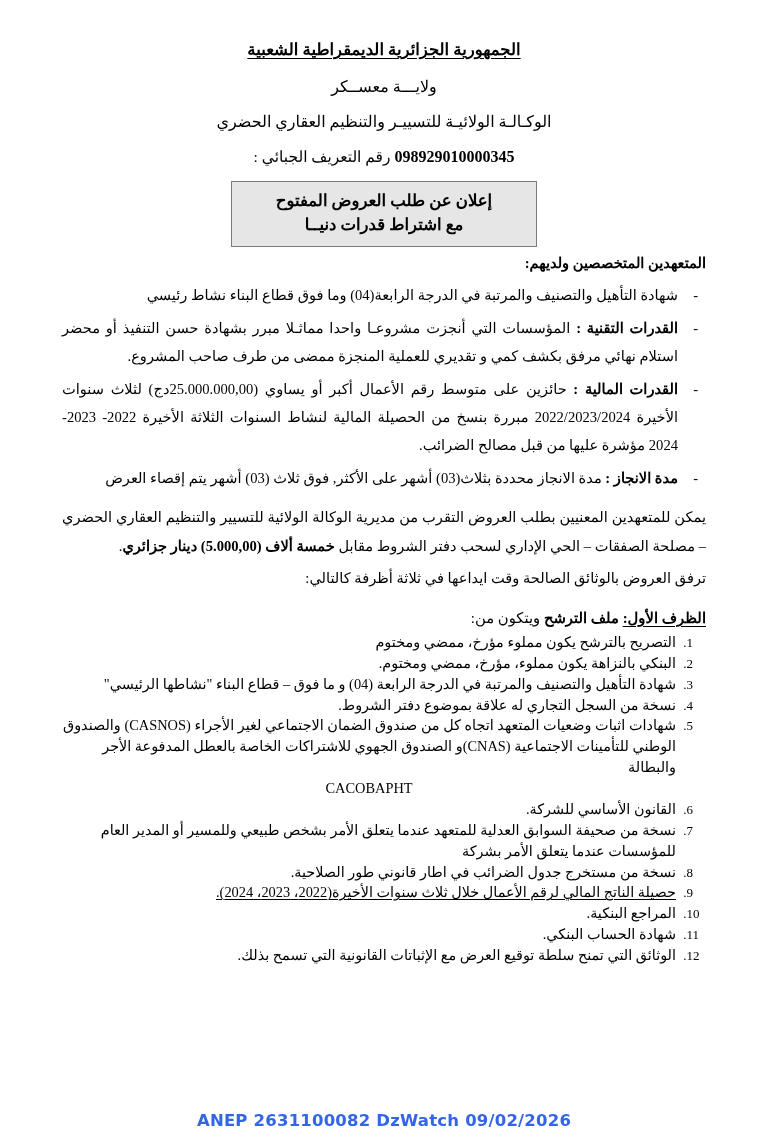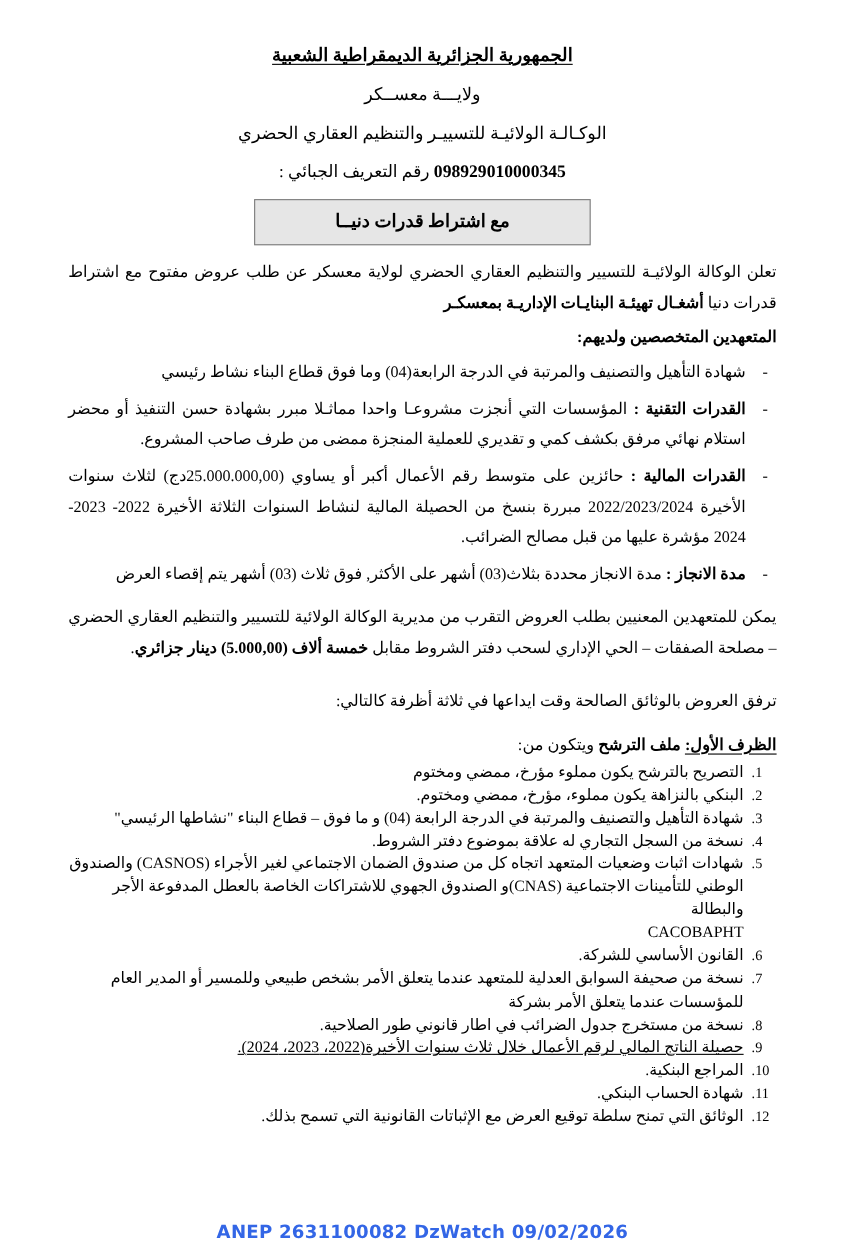--- a/index.html
+++ b/index.html
@@ -86,21 +86,21 @@
 
   
   .para {
     font-size: 14.6px;
     line-height: 1.95;
     text-align: justify;
     text-align-last: right;
     direction: rtl;
     margin: 11px 0 0 0;
   }
-  .para.tight { margin-top: 20px; }
+  .para.tight { margin-top: 4px; }
   .para b { font-weight: bold; }
 
   .para-right {
     font-size: 14.6px;
     line-height: 1.95;
     text-align: right;
     direction: rtl;
     margin: 2px 0 0 0;
     font-weight: bold;
   }
@@ -142,20 +142,21 @@
     font-size: 14.4px;
     line-height: 1.45;
     text-align: right;
     padding-right: 4px;
   }
   .numlist > li::marker {
     font-size: 13px;
   }
   .numlist .tail-center {
     display: block;
+    text-align: center;
     direction: ltr;
   }
   .numlist .u { text-decoration: underline; text-underline-offset: 2px; }
 
   .envelope-head {
     font-size: 14.8px;
     direction: rtl;
     text-align: right;
     margin: 13px 0 0 0;
     line-height: 1.7;
@@ -196,25 +197,25 @@
     <div class="hdr-wilaya">ولايـــة معســكر</div>
     <div class="hdr-agency">الوكـالـة الولائيـة للتسييـر والتنظيم العقاري الحضري</div>
     <div class="hdr-taxid">
       <span class="numid">098929010000345</span>
       <span>رقم التعريف الجبائي :</span>
     </div>
   </div>
 
   <div class="titlebox-wrap">
     <div class="titlebox" style="background: rgb(230, 230, 230); border-color: rgb(123, 123, 123);">
+      <div class="tline">إعلان عن طلب العروض المفتوح</div>
       <div class="tline">مع اشتراط  قدرات دنيــا</div>
     </div>
   </div>
 
-  <div class="para"><span>تعلن الوكالة الولائيـة للتسيير والتنظيم العقاري الحضري لولاية معسكر عن طلب عروض مفتوح مع اشتراط قدرات دنيا </span><b>أشغـال تهيئـة البنايـات الإداريـة بمعسكـر</b></div>
 
   <div class="para-right">المتعهدين المتخصصين ولديهم:</div>
 
   <ul class="dashlist">
     <li><b></b><span>شهادة التأهيل والتصنيف والمرتبة في الدرجة الرابعة(04) وما فوق قطاع البناء نشاط رئيسي</span></li>
     <li><b>القدرات التقنية  :</b><span> المؤسسات التي أنجزت مشروعـا واحدا مماثـلا مبرر بشهادة حسن التنفيذ أو محضر استلام نهائي مرفق بكشف كمي و تقديري للعملية المنجزة ممضى من طرف صاحب المشروع.</span></li>
     <li><b>القدرات المالية :</b><span> حائزين على متوسط رقم الأعمال أكبر أو يساوي (25.000.000,00دج) لثلاث سنوات الأخيرة 2022/2023/2024 مبررة بنسخ من الحصيلة المالية لنشاط السنوات الثلاثة الأخيرة 2022- 2023- 2024 مؤشرة عليها من قبل مصالح الضرائب.</span></li>
     <li><b>مدة الانجاز :</b><span> مدة الانجاز محددة بثلاث(03) أشهر على الأكثر, فوق ثلاث (03) أشهر يتم إقصاء العرض</span></li>
   </ul>
 

